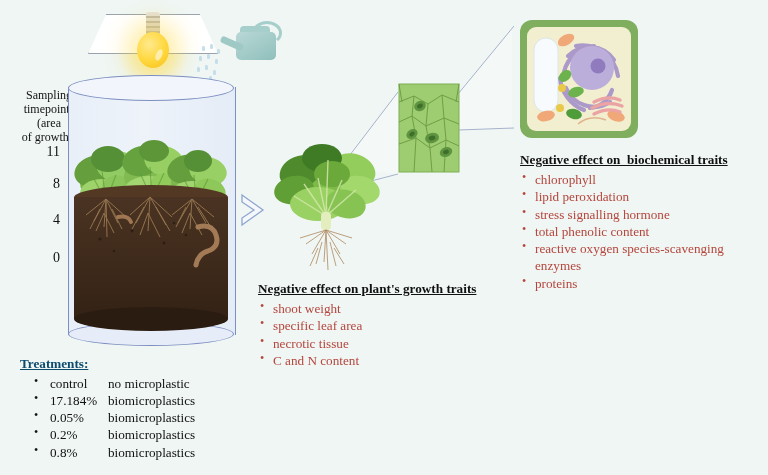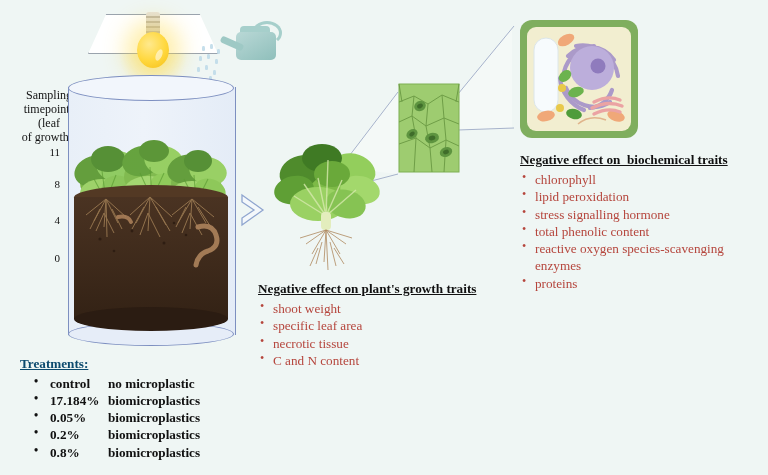--- a/index.html
+++ b/index.html
@@ -19,21 +19,21 @@
   #temps sub{font-size:8px;}
 
   
   #sampling-label{
     left:10px;top:88px;width:78px;
     font-size:12px;color:#111;line-height:1.18;text-align:center;
   }
 
   
   #axis-wrap{left:46px;top:148px;width:44px;height:114px;}
-  .axis-num{position:absolute;right:30px;font-size:11px;color:#111;
+  .axis-num{position:absolute;right:30px;font-size:14px;color:#111;
             transform:translateY(-50%);text-align:right;width:24px;}
   .axis-bar{position:absolute;left:30px;top:3px;width:2px;height:108px;background:#3d3d3d;}
   .axis-tick{position:absolute;left:25px;width:12px;height:1.6px;background:#3d3d3d;
              transform:translateY(-50%);}
   .axis-cap{position:absolute;left:23px;width:16px;height:1.8px;background:#3d3d3d;}
 
   
   #cylinder{left:68px;top:75px;width:168px;height:272px;}
   #cyl-body{position:absolute;left:0;top:12px;width:166px;height:248px;
             background:linear-gradient(to right,#e8eff8 0%,#eef3fa 45%,#e4ecf7 100%);
@@ -111,36 +111,36 @@
 
   #growth-block{left:258px;top:281px;width:252px;}
   #growth-block .bullets{margin-top:3px;}
 
   #bio-block{left:520px;top:152px;width:250px;}
   #bio-block .bullets{margin-top:3px;}
 
   
   #treatments{left:20px;top:356px;width:230px;}
   #treat-head{font-weight:bold;font-size:13.2px;color:#0c4a6e;text-decoration:underline;}
-  #treat-list{list-style:none;margin:3px 0 0 0;padding:0;font-weight:bold;}
+  #treat-list{list-style:none;margin:3px 0 0 0;padding:0;}
   #treat-list li{font-size:13.2px;color:#111;line-height:1.30;position:relative;
                  padding-left:30px;}
   #treat-list li::before{content:"\2022";position:absolute;left:14px;top:-1px;font-size:12px;}
   #treat-list .c1{display:inline-block;width:58px;}
 </style>
 </head>
 <body style="background: rgb(239, 246, 244);">
 
 <div class="stage">
 
 
   <div class="abs" id="sampling-label">
     <div>Sampling</div>
     <div>timepoints</div>
-    <div>(leaf</div>
+    <div>(area</div>
     <div>of growth):</div>
   </div>
 
   <div class="abs" id="axis-wrap">
     <div class="axis-bar"></div>
     <div class="axis-cap" style="top:3px;"></div>
     <div class="axis-cap" style="top:109px;"></div>
 
     <div class="axis-num" style="top:4px;">11</div>
     <div class="axis-num" style="top:36px;">8</div>

